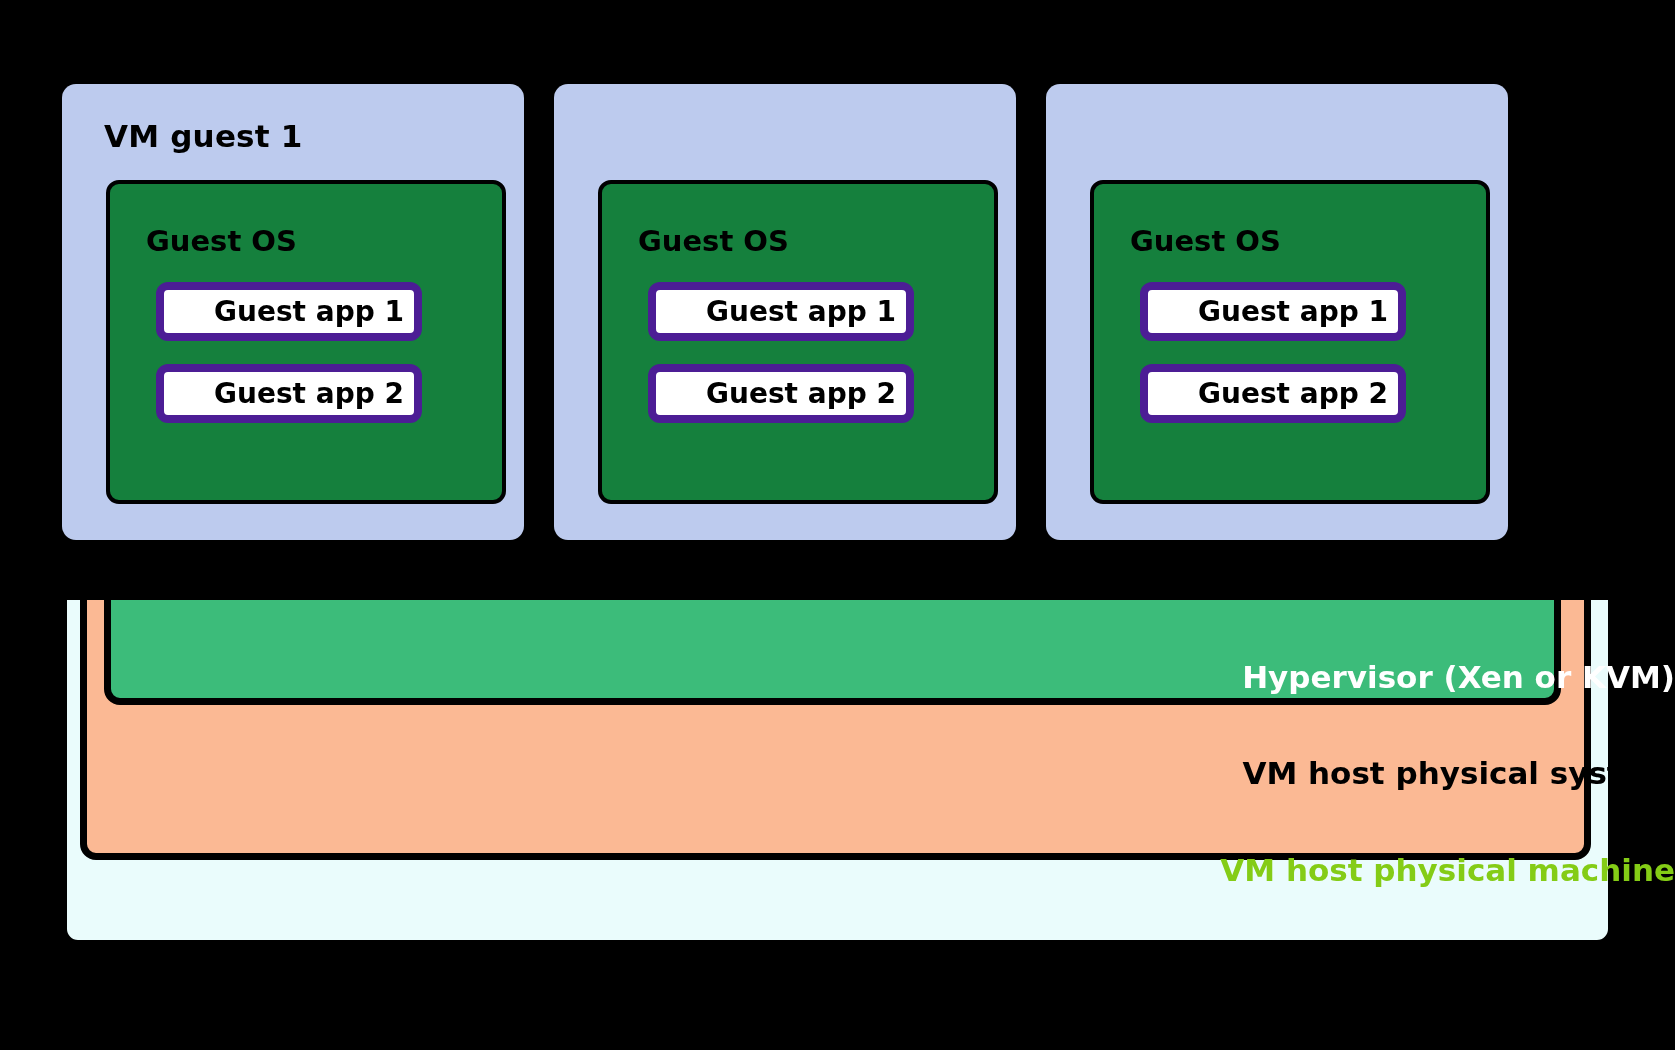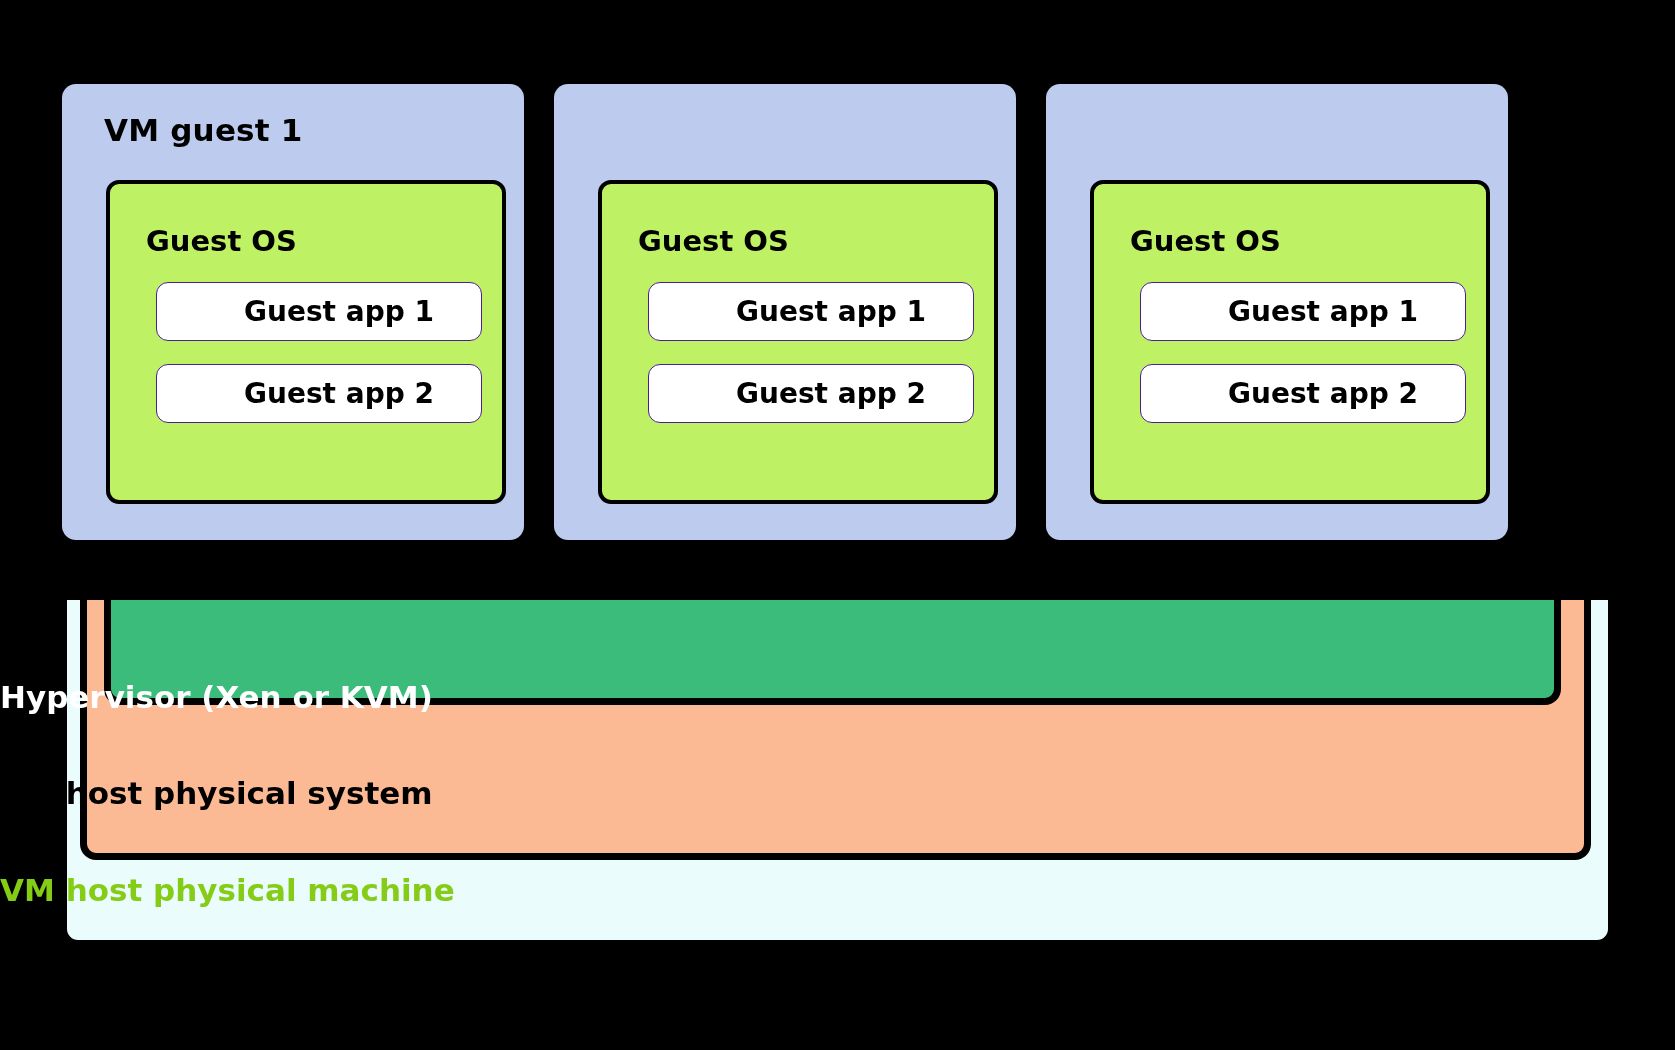--- a/index.html
+++ b/index.html
@@ -30,58 +30,58 @@
     border-radius: 14px;
     box-sizing: border-box;
   }
   #vm-guest-0 { left: 62px; }
   #vm-guest-1 { left: 554px; }
   #vm-guest-2 { left: 1046px; }
 
   .vm-guest-title {
     position: absolute;
     left: 42px;
-    top: 28px;
+    top: 34px;
     font-size: 31px;
     font-weight: bold;
     color: #000000;
     letter-spacing: 0.2px;
     white-space: nowrap;
   }
 
   
   .guest-os {
     position: absolute;
     left: 44px;
     top: 96px;
     width: 400px;
     height: 324px;
-    background: #bef264;
+    background: #15803d;
     border: 4px solid #000000;
     border-radius: 13px;
     box-sizing: border-box;
   }
   .guest-os-title {
     position: absolute;
     left: 36px;
     top: 40px;
     font-size: 29px;
     font-weight: bold;
     color: #000000;
     white-space: nowrap;
   }
 
   
   .guest-app {
     position: absolute;
     left: 46px;
-    width: 326px;
+    width: 266px;
     height: 59px;
     background: #ffffff;
-    border: 1px solid #4c1d95;
+    border: 8px solid #4c1d95;
     border-radius: 12px;
     box-sizing: border-box;
     display: flex;
     align-items: center;
     justify-content: center;
     padding-left: 40px;
   }
   .guest-app-0 { top: 98px; }
   .guest-app-1 { top: 180px; }
   .guest-app-label {
@@ -133,25 +133,24 @@
     top: -40px;
     width: 1457px;
     height: 145px;
     background: #3cbc7a;
     border-width: 7px;
   }
 
   .stack-label {
     position: absolute;
     width: 100%;
-    text-align: left;
+    text-align: right;
     font-size: 31px;
     font-weight: bold;
     white-space: nowrap;
-    margin-top: 20px;
   }
   #label-hypervisor {
     top: 59px;
     color: #ffffff;
   }
   #label-hostos {
     top: 155px;
     color: #000000;
   }
   #label-physical {

